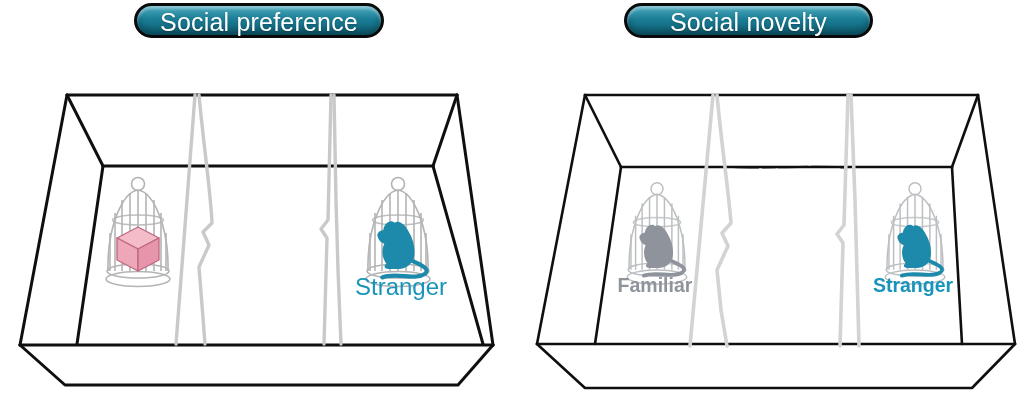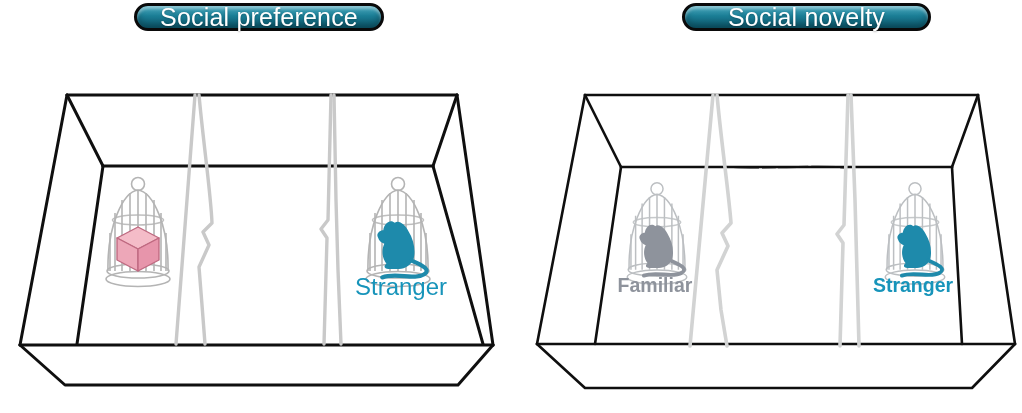--- a/index.html
+++ b/index.html
@@ -4,30 +4,30 @@
 <style>
   html,body{margin:0;padding:0;background:#ffffff;}
   #stage{
     position:relative;
     width:1022px;height:413px;
     background:#ffffff;
     font-family:"Liberation Sans",sans-serif;
     overflow:hidden;
   }
   .badge{
-    position:absolute;top:3px;height:28px;
+    position:absolute;top:3px;height:35px;
     border:3px solid var(--badge_border);
     border-radius:24px;
     background:linear-gradient(180deg,var(--badge_top) 0%,var(--badge_mid) 45%,var(--badge_bottom) 100%);
     box-shadow:inset 0 3px 3px rgba(255,255,255,0.38), inset 0 -5px 7px rgba(0,0,0,0.28);
-    display:flex;align-items:center;justify-content:center;
+    display:flex;align-items:flex-end;justify-content:center;
     box-sizing:border-box;
   }
   .badge-a{left:134px;width:250px;}
-  .badge-b{left:682px;width:249px;}
+  .badge-b{left:624px;width:249px;}
   .badge span{
     color:var(--badge_text);
     font-size:25px;line-height:1;
     letter-spacing:.2px;
     text-shadow:0 1px 2px rgba(0,0,0,.25);
   }
   svg.panel{position:absolute;top:80px;}
   #panelA{left:0;}
   #panelB{left:515px;}
   .box-line{stroke:var(--box_line);stroke-width:3;fill:none;stroke-linecap:round;stroke-linejoin:round;}

